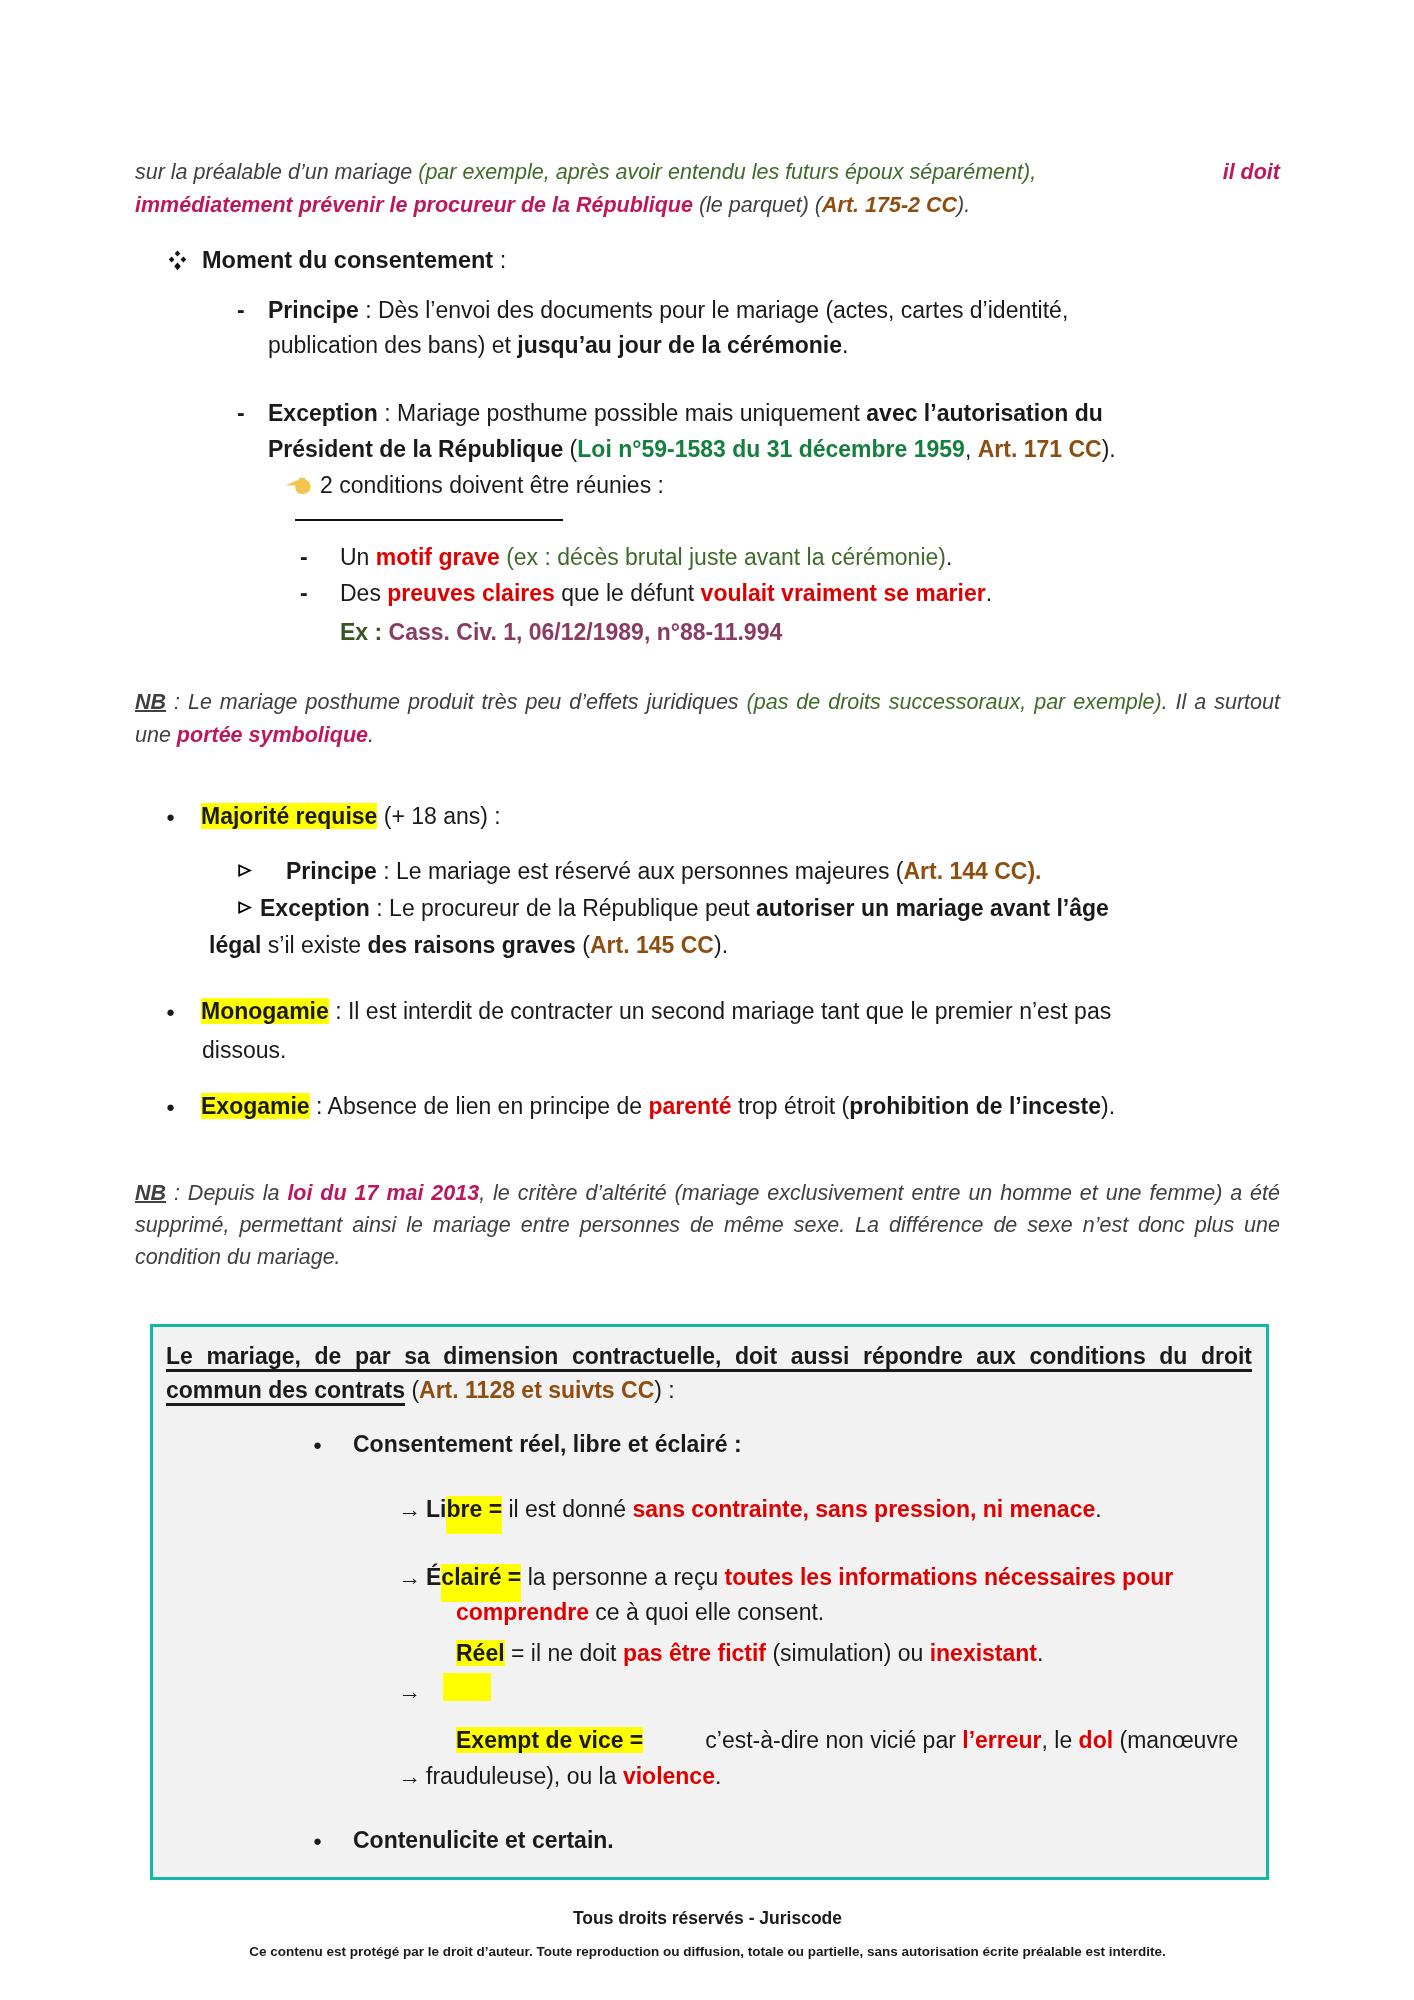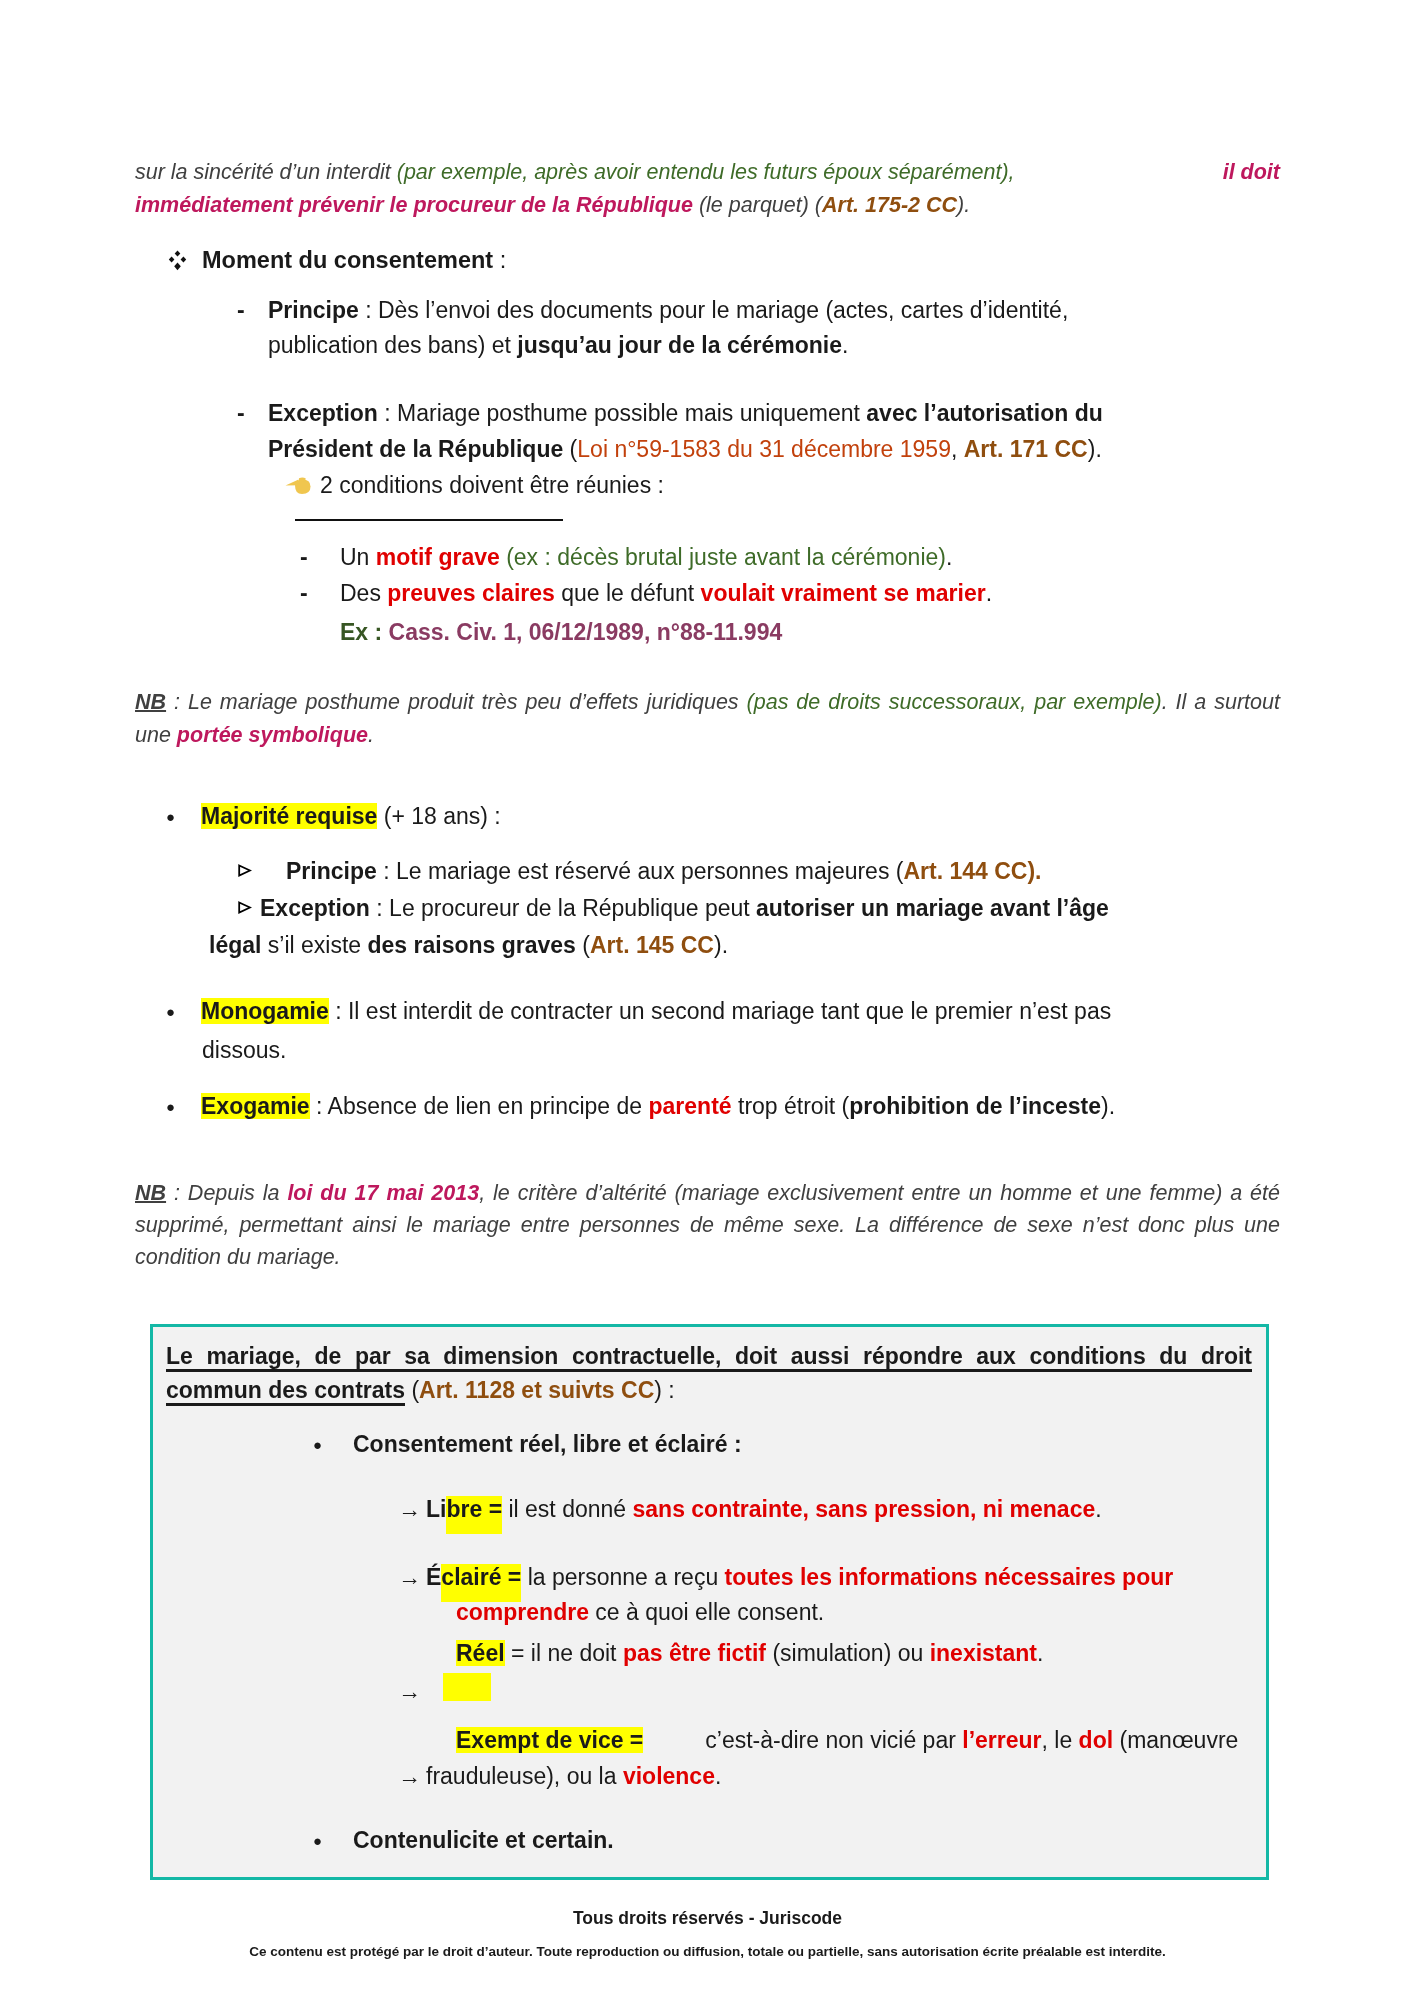--- a/index.html
+++ b/index.html
@@ -14,21 +14,21 @@
   .i   {color:#404040;font-style:italic;}
   .bi  {color:#be185d;font-style:italic;font-weight:bold;}
   .biu {color:#404040;font-style:italic;font-weight:bold;text-decoration:underline;text-decoration-thickness:2px;}
   .gi  {color:#3e6b28;font-style:italic;}
   .bri {color:#8f4e0f;font-style:italic;font-weight:bold;}
   .b   {font-weight:bold;}
   .bu  {font-weight:bold;text-decoration:underline;text-decoration-thickness:2.5px;text-underline-offset:5px;}
   .r   {color:#e00000;font-weight:bold;}
   .g   {color:#3e6b28;}
   .gb  {color:#375623;font-weight:bold;}
-  .blue{color:#c2410c;font-weight:normal;}
+  .blue{color:#15803d;font-weight:bold;}
   .brown{color:#8f4e0f;font-weight:bold;}
   .purple{color:#8a3b62;font-weight:bold;}
   .hl  {background:#ffff00;font-weight:bold;}
   .hlt {background:#ffff00;font-weight:bold;padding-bottom:12px;}
   .tab {display:inline-block;width:62px;}
 
   
   .small{font-size:21.5px;line-height:33px;}
   .just{text-align:justify;}
   .row{display:flex;align-items:flex-start;}
@@ -85,21 +85,21 @@
 
   svg{display:block;}
 </style>
 </head>
 <body>
 
 <div class="page">
 
   <div class="small">
     <div class="introline1">
-      <span><span class="i">sur la sincérité d’un interdit </span><span class="gi">(par exemple, après avoir entendu les futurs époux séparément),</span></span>
+      <span><span class="i">sur la préalable d’un mariage </span><span class="gi">(par exemple, après avoir entendu les futurs époux séparément),</span></span>
       <span><span class="bi">il doit</span></span>
     </div>
     <div><span class="bi">immédiatement prévenir le procureur de la République </span><span class="i">(le parquet) (</span><span class="bri">Art. 175-2 CC</span><span class="i">).</span></div>
   </div>
 
   <div class="heading">
     <span class="ic">
       <svg width="19" height="21" viewBox="0 0 19 21">
         <path fill="#111" d="M9.5 0.6 L12.3 3.6 L9.5 6.6 L6.7 3.6 Z"></path>
         <path fill="#111" d="M3.6 6.6 L6.4 9.6 L3.6 12.6 L0.8 9.6 Z"></path>

